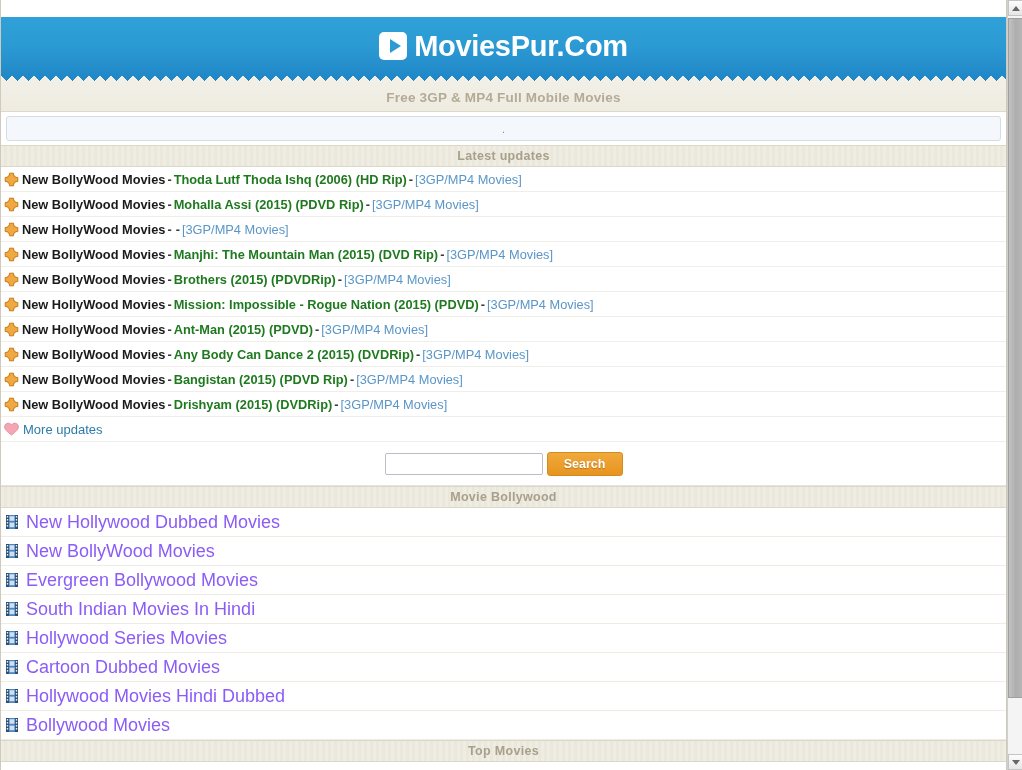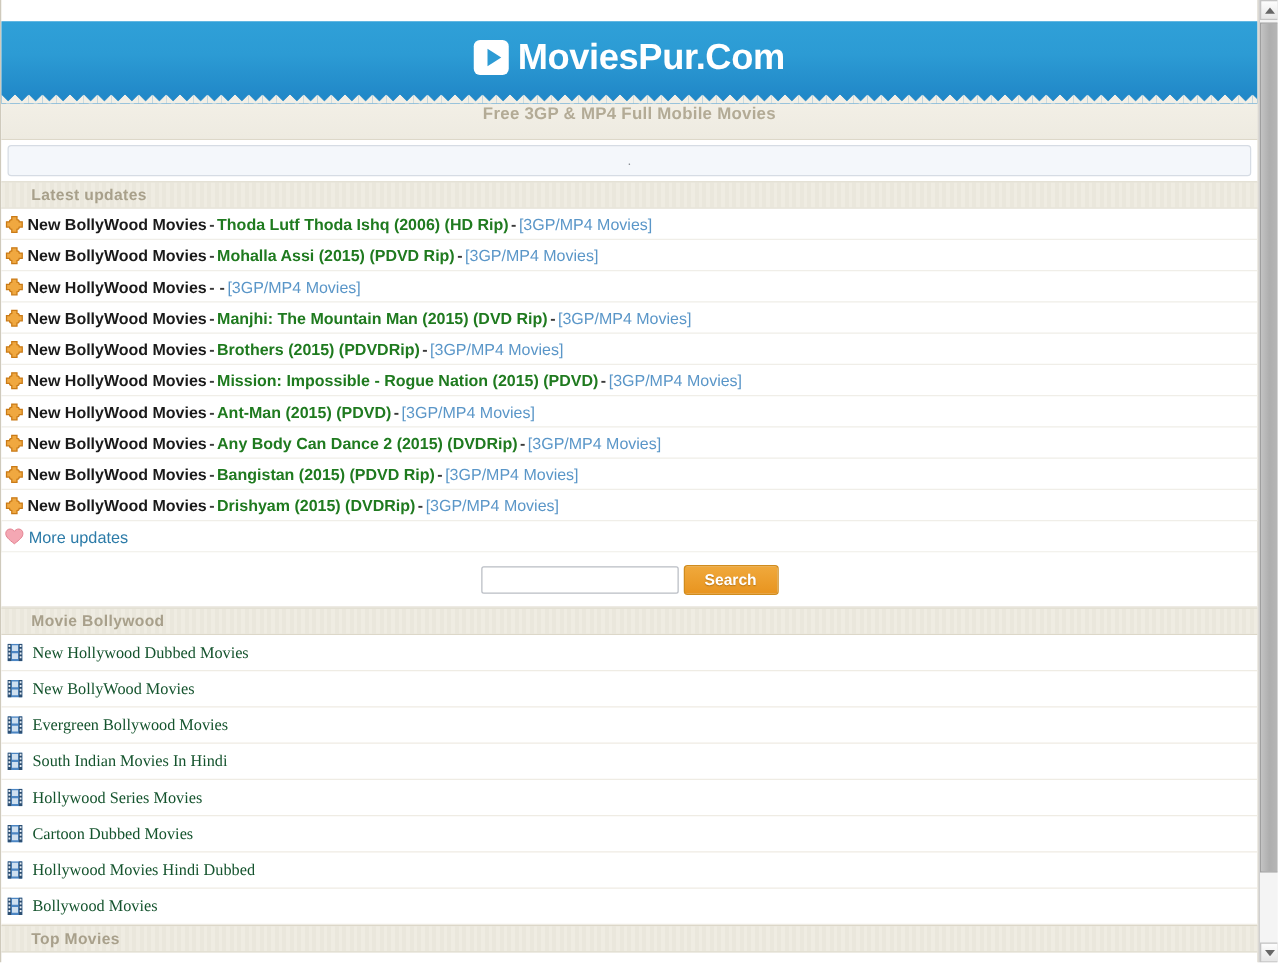--- a/index.html
+++ b/index.html
@@ -78,20 +78,21 @@
     background-repeat: repeat-x;
     background-position: 0 bottom;
   }
 
   
   .tagline-bar {
     height: 29px;
     background: linear-gradient(to bottom, #f2efe6 0%, #eeebe1 100%);
     border-bottom: 1px solid #ddd8c9;
     display: flex;
+    align-items: center;
     justify-content: center;
   }
   .tagline-text {
     font-size: 13.5px;
     font-weight: bold;
     color: #b3ab96;
     letter-spacing: 0.2px;
   }
 
   
@@ -113,22 +114,21 @@
 
   
   .section-head {
     height: 22px;
     background: repeating-linear-gradient(to right,
       #efece2 0px, #efece2 3px, #eae7dc 3px, #eae7dc 6px);
     border-top: 1px solid #dcd7c8;
     border-bottom: 1px solid #dcd7c8;
     display: flex;
     align-items: center;
-    justify-content: flex-start;
-    padding-left: 24px;
+    justify-content: center;
   }
   .section-head-text {
     font-size: 12.5px;
     font-weight: bold;
     color: #a8a08b;
     letter-spacing: 0.3px;
   }
 
   
   .updates-list { background: #ffffff; }
@@ -226,24 +226,23 @@
     align-items: center;
     padding-left: 5px;
     border-bottom: 1px solid #efece4;
   }
   .film-icon {
     width: 12px; height: 14px;
     flex: none;
     margin-right: 8px;
   }
   .cat-link {
-    color: #14532d;
-    font-size: 13px;
+    color: #8b5cf6;
+    font-size: 18px;
     text-decoration: none;
-    font-family: Liberation Serif, serif;
   }
 
   
   .scrollbar {
     position: absolute;
     top: 0; right: 0;
     width: 15px;
     height: 770px;
     background: #f0f0f0;
     border-left: 1px solid #cfcfcf;

